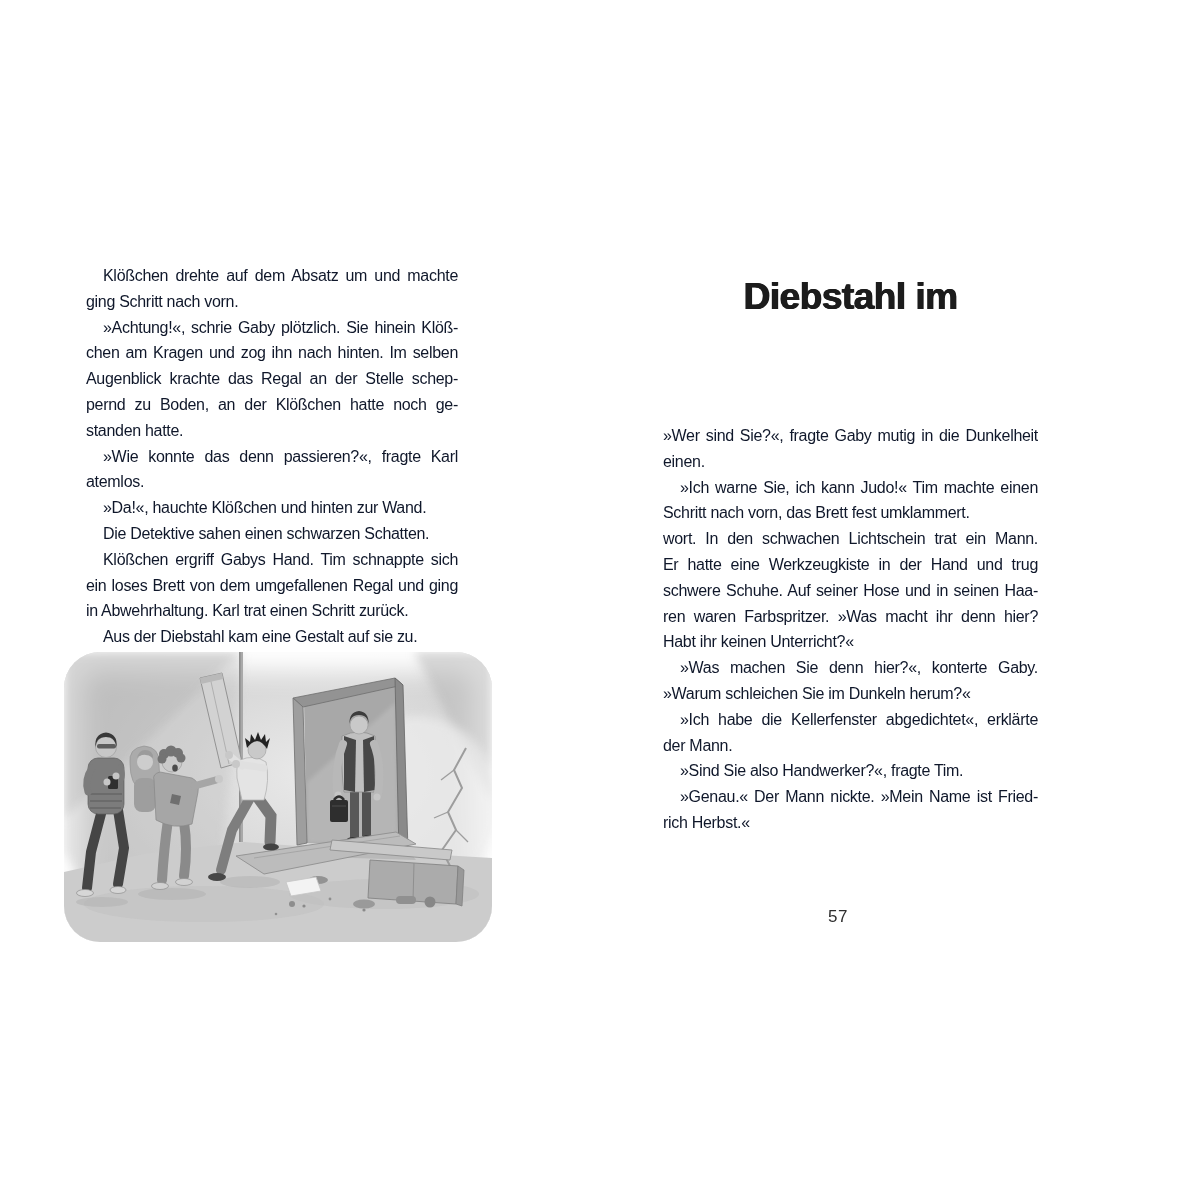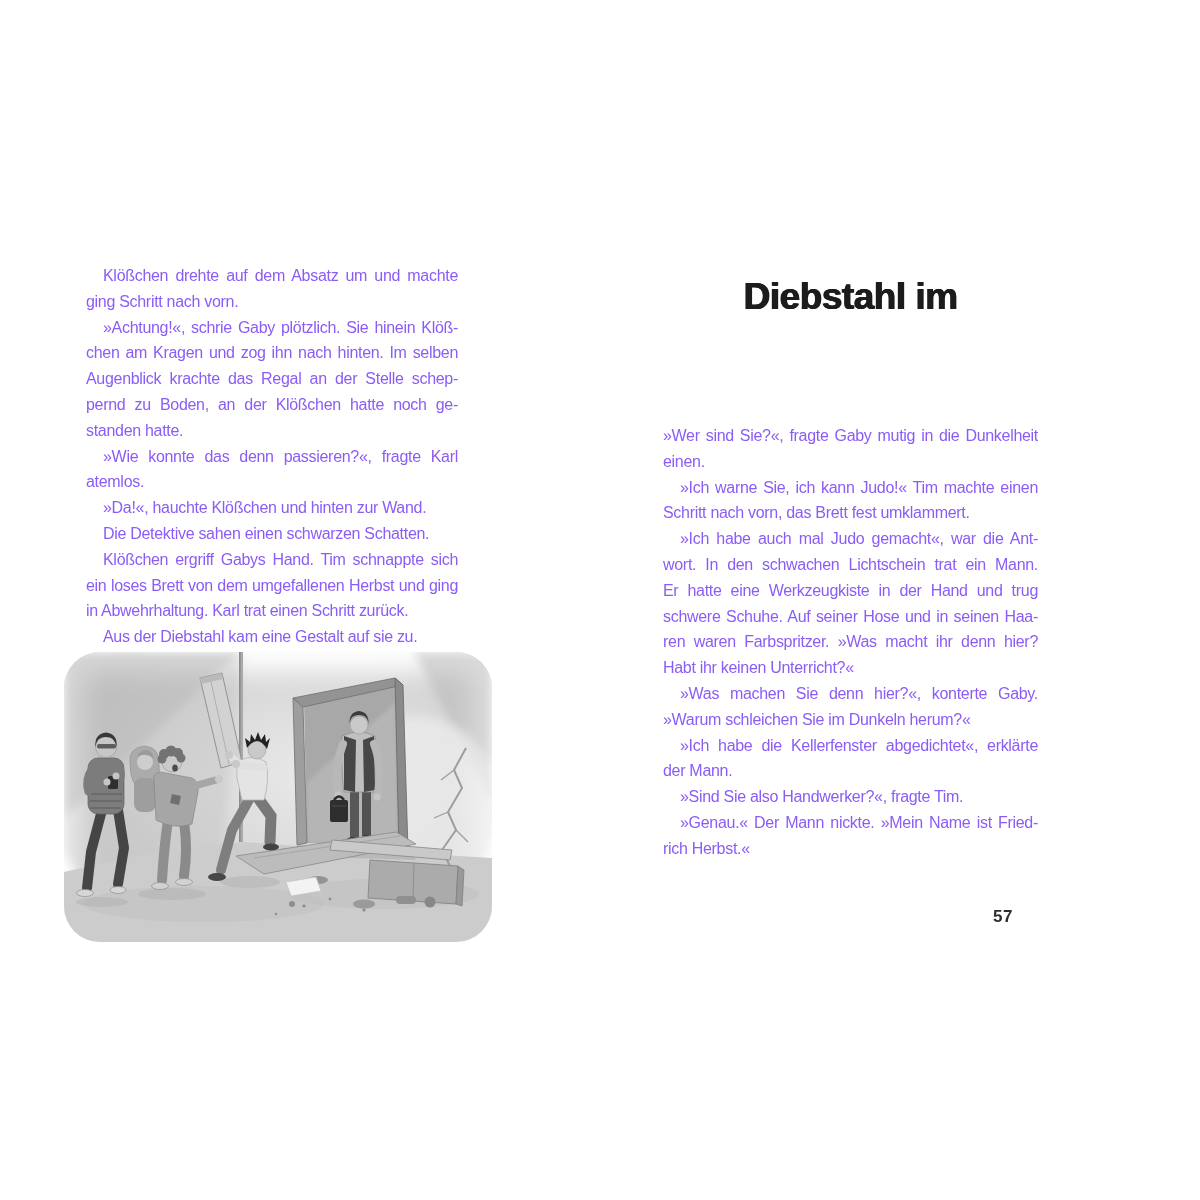--- a/index.html
+++ b/index.html
@@ -12,21 +12,21 @@
 
   
   .textcol { position: absolute; }
   .textcol .line {
     font-family: "Liberation Sans", "DejaVu Sans", sans-serif;
     font-size: 16px;
     line-height: 25.8px;
     height: 25.8px;
     overflow: hidden;
     letter-spacing: -0.3px;
-    color: #8b5cf6;
+    color: #0f172a;
     text-align: justify;
     text-align-last: justify;
   }
   .textcol .line.last { text-align-last: left; }
   .textcol .line.ind { text-indent: 17px; }
 
   #left-col  { left: 86px;  top: 263px; width: 372px; }
   #right-col { left: 663px; top: 423px; width: 375px; }
 
   
@@ -42,23 +42,23 @@
     letter-spacing: -0.5px;
     color: #1c1c1c;
     text-shadow: 0.7px 0 0 #1c1c1c, -0.4px 0 0 #1c1c1c;
   }
   .chapter-title span { display: block; }
 
   
   .pagenum {
     position: absolute;
     left: 663px; top: 907px; width: 350px;
-    text-align: right;
+    text-align: center;
     font-family: "Liberation Sans", "DejaVu Sans", sans-serif;
-    font-weight: 700;
+    font-weight: 400;
     font-size: 17px;
     letter-spacing: 0.5px;
     color: #2e2e2e;
   }
 
   
   .illus {
     position: absolute;
     left: 64px; top: 652px;
     width: 428px; height: 290px;
@@ -82,21 +82,21 @@
         <div class="line ind">»Achtung!«, schrie Gaby plötzlich. Sie hinein Klöß-</div>
         <div class="line">chen am Kragen und zog ihn nach hinten. Im selben</div>
         <div class="line">Augenblick krachte das Regal an der Stelle schep-</div>
         <div class="line">pernd zu Boden, an der Klößchen hatte noch ge-</div>
         <div class="line last">standen hatte.</div>
         <div class="line ind">»Wie konnte das denn passieren?«, fragte Karl</div>
         <div class="line last">atemlos.</div>
         <div class="line last ind">»Da!«, hauchte Klößchen und hinten zur Wand.</div>
         <div class="line last ind">Die Detektive sahen einen schwarzen Schatten.</div>
         <div class="line ind">Klößchen ergriff Gabys Hand. Tim schnappte sich</div>
-        <div class="line">ein loses Brett von dem umgefallenen Herbst und ging</div>
+        <div class="line">ein loses Brett von dem umgefallenen Regal und ging</div>
         <div class="line last">in Abwehrhaltung. Karl trat einen Schritt zurück.</div>
         <div class="line last ind">Aus der Diebstahl kam eine Gestalt auf sie zu.</div>
       </div>
 
     <figure class="illus" aria-label="Vier Kinder stehen links in einem dunklen Keller; Tim hält abwehrend ein Holzbrett hoch. Rechts steht ein Mann mit Werkzeugkiste in einer Türöffnung, davor liegt ein umgefallenes Regal mit Brettern und ein Blatt Papier auf dem Boden.">
       <svg viewBox="0 0 428 290" width="428" height="290">
         <defs>
           <filter id="soft" x="-30%" y="-30%" width="160%" height="160%">
               <feGaussianBlur stdDeviation="5"></feGaussianBlur>
             </filter>
@@ -256,21 +256,20 @@
 
   <section>
     <h1 class="chapter-title">
       <span>Diebstahl im</span>
     </h1>
     <div class="textcol" id="right-col">
         <div class="line">»Wer sind Sie?«, fragte Gaby mutig in die Dunkelheit</div>
         <div class="line last">einen.</div>
         <div class="line ind">»Ich warne Sie, ich kann Judo!« Tim machte einen</div>
         <div class="line last">Schritt nach vorn, das Brett fest umklammert.</div>
-        <div class="line ind">»Ich habe auch mal Judo gemacht«, war die Ant-</div>
         <div class="line">wort. In den schwachen Lichtschein trat ein Mann.</div>
         <div class="line">Er hatte eine Werkzeugkiste in der Hand und trug</div>
         <div class="line">schwere Schuhe. Auf seiner Hose und in seinen Haa-</div>
         <div class="line">ren waren Farbspritzer. »Was macht ihr denn hier?</div>
         <div class="line last">Habt ihr keinen Unterricht?«</div>
         <div class="line ind">»Was machen Sie denn hier?«, konterte Gaby.</div>
         <div class="line last">»Warum schleichen Sie im Dunkeln herum?«</div>
         <div class="line ind">»Ich habe die Kellerfenster abgedichtet«, erklärte</div>
         <div class="line last">der Mann.</div>
         <div class="line last ind">»Sind Sie also Handwerker?«, fragte Tim.</div>

